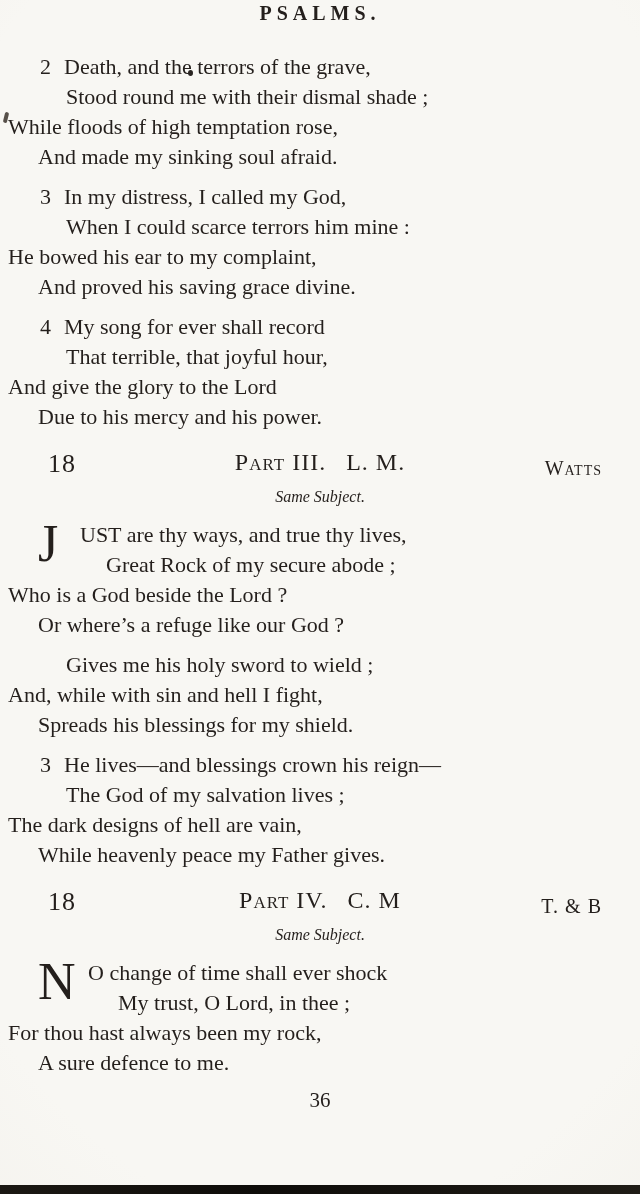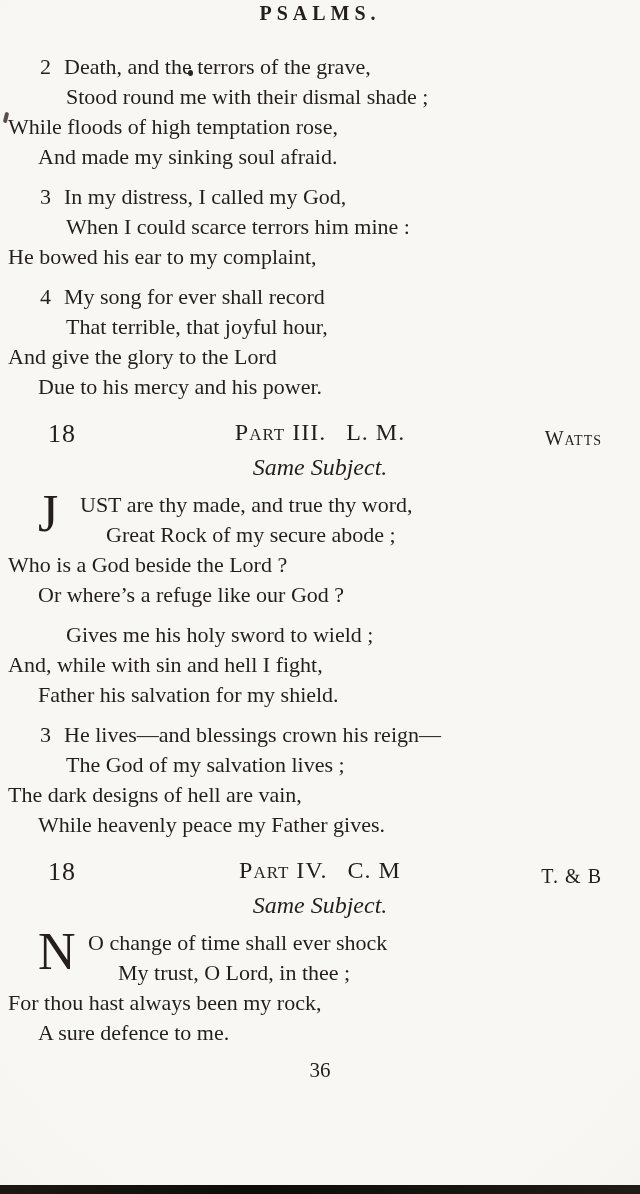--- a/index.html
+++ b/index.html
@@ -71,21 +71,21 @@
     position: absolute;
     right: 38px;
     top: 6px;
     font-size: 20px;
     font-variant: small-caps;
     letter-spacing: 1px;
   }
   .subtitle {
     text-align: center;
     font-style: italic;
-    font-size: 24px;
+    font-size: 16px;
     line-height: 30px;
     margin-bottom: 8px;
   }
   .page-number {
     text-align: center;
     font-size: 21px;
     line-height: 24px;
   }
   .bottom-edge {
     position: absolute;
@@ -125,20 +125,21 @@
       <div class="line ln1"><span class="vnum">2</span><span>Death, and the terrors of the grave,</span></div>
       <div class="line ln2">Stood round me with their dismal shade ;</div>
       <div class="line ln3">While floods of high temptation rose,</div>
       <div class="line ln4">And made my sinking soul afraid.</div>
     </div>
 
     <div class="stanza">
       <div class="line ln1"><span class="vnum">3</span><span>In my distress, I called my God,</span></div>
       <div class="line ln2">When I could scarce terrors him mine :</div>
       <div class="line ln3">He bowed his ear to my complaint,</div>
+      <div class="line ln4">And proved his saving grace divine.</div>
     </div>
 
     <div class="stanza">
       <div class="line ln1"><span class="vnum">4</span><span>My song for ever shall record</span></div>
       <div class="line ln2">That terrible, that joyful hour,</div>
       <div class="line ln3">And give the glory to the Lord</div>
       <div class="line ln4">Due to his mercy and his power.</div>
     </div>
 
   </section>
@@ -148,30 +149,30 @@
     <header class="hymn-head">
       <span class="hymn-num">18</span>
       <span class="hymn-title"><span>Part III.</span><span class="meter">L. M.</span></span>
       <span class="hymn-attrib">Watts</span>
     </header>
 
     <div class="subtitle">Same Subject.</div>
 
     <div class="stanza opening">
       <span class="dropcap">J</span>
-      <div class="line op1">UST are thy made, and true thy word,</div>
+      <div class="line op1">UST are thy ways, and true thy lives,</div>
       <div class="line op2">Great Rock of my secure abode ;</div>
       <div class="line ln3">Who is a God beside the Lord ?</div>
       <div class="line ln4">Or where’s a refuge like our God ?</div>
     </div>
 
     <div class="stanza">
       <div class="line ln2">Gives me his holy sword to wield ;</div>
       <div class="line ln3">And, while with sin and hell I fight,</div>
-      <div class="line ln4">Father his salvation for my shield.</div>
+      <div class="line ln4">Spreads his blessings for my shield.</div>
     </div>
 
     <div class="stanza">
       <div class="line ln1"><span class="vnum">3</span><span>He lives—and blessings crown his reign—</span></div>
       <div class="line ln2">The God of my salvation lives ;</div>
       <div class="line ln3">The dark designs of hell are vain,</div>
       <div class="line ln4">While heavenly peace my Father gives.</div>
     </div>
 
   </section>

